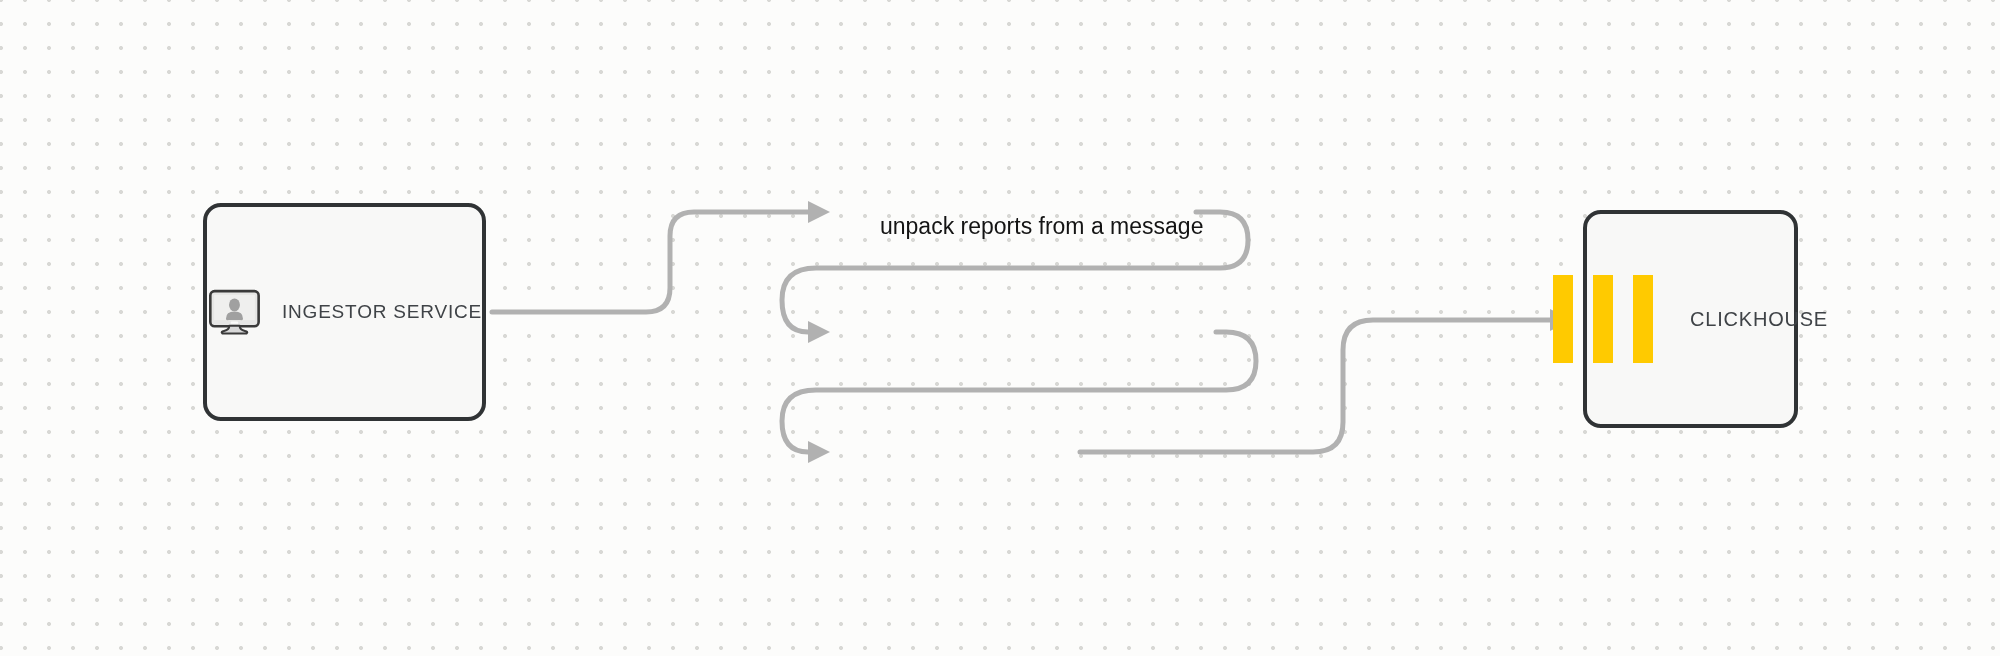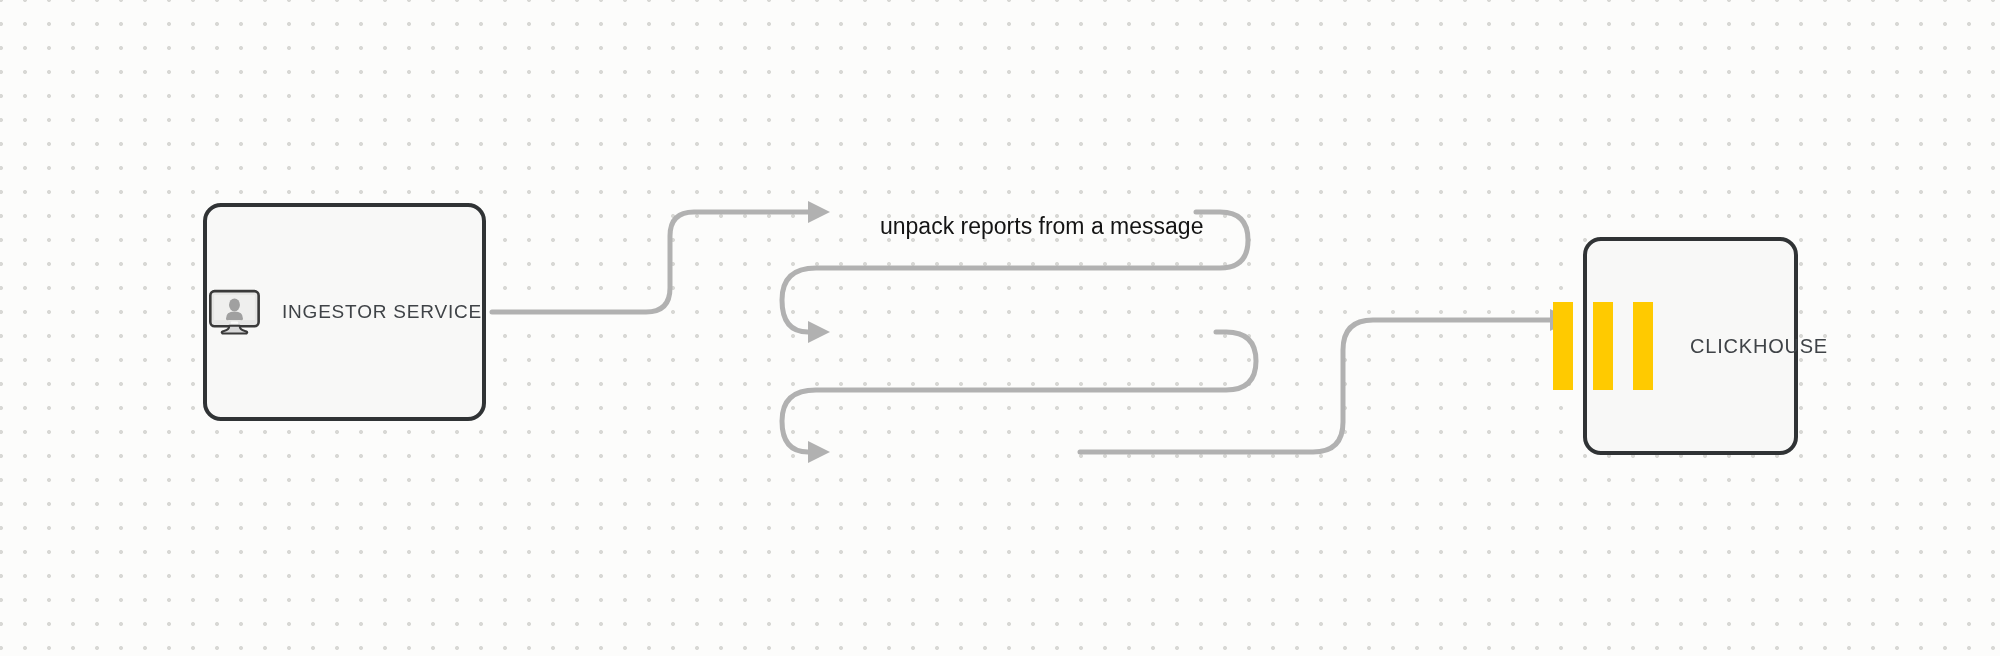--- a/index.html
+++ b/index.html
@@ -50,21 +50,21 @@
     box-sizing: border-box;
     background: var(--node-fill);
     border: 4px solid var(--node-border);
     border-radius: 18px;
     display: flex;
     flex-direction: row;
     align-items: center;
     justify-content: center;
   }
   .node-ingestor { left: 203px; top: 203px; width: 283px; height: 218px; gap: 20px; }
-  .node-clickhouse { left: 1583px; top: 210px; width: 215px; height: 218px; gap: 37px; margin-top: 27px; }
+  .node-clickhouse { left: 1583px; top: 210px; width: 215px; height: 218px; gap: 37px; }
   .node-label {
     font-size: 19px;
     letter-spacing: 0.8px;
     color: var(--node-label);
     white-space: nowrap;
   }
   .node-clickhouse .node-label { font-size: 20px; }
 
   .ch-logo { display: flex; gap: 20px; }
   .ch-bar { width: 20px; height: 88px; background: var(--accent-yellow); }

